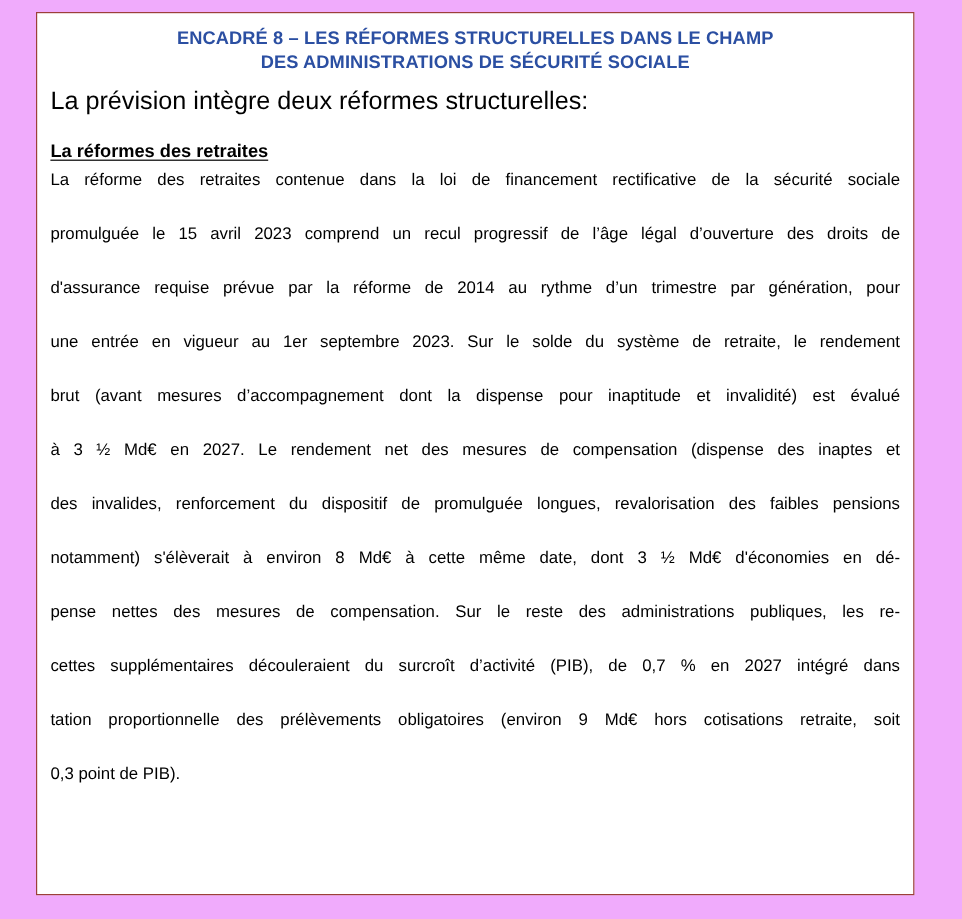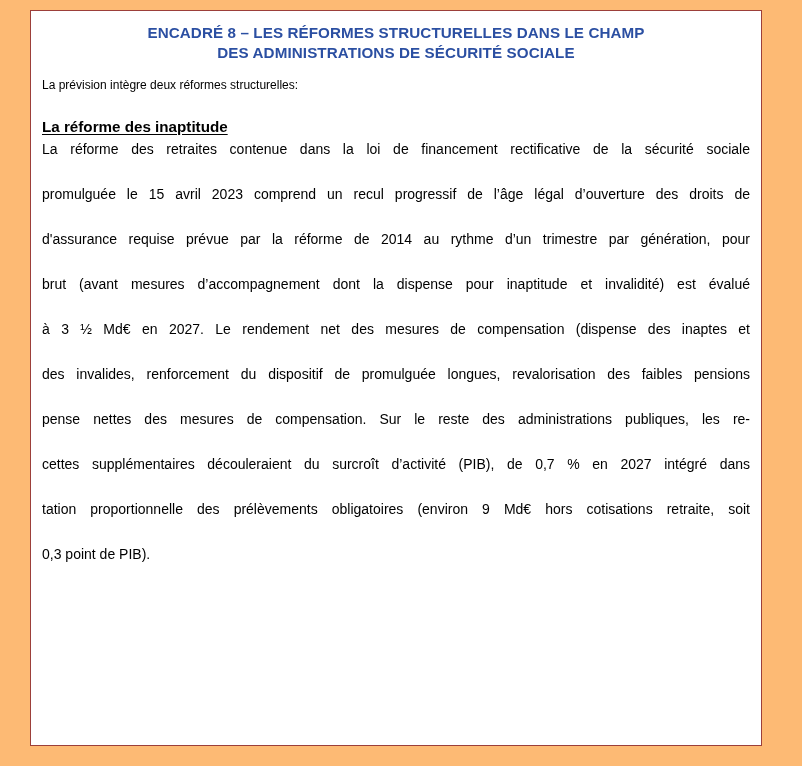--- a/index.html
+++ b/index.html
@@ -13,21 +13,21 @@
     height: 766px;
     overflow: hidden;
     font-family: "Liberation Sans", sans-serif;
     color: #000000;
   }
 
   .page {
     position: relative;
     width: 802px;
     height: 766px;
-    background: #fdba74;
+    background: #f0abfc;
   }
 
   .box {
     position: absolute;
     left: 30px;
     top: 10px;
     width: 732px;
     height: 736px;
     box-sizing: border-box;
     border: 1px solid #9c3f3a;
@@ -40,21 +40,21 @@
     font-weight: bold;
     font-size: 15.2px;
     line-height: 20px;
     text-align: center;
     letter-spacing: 0.1px;
     margin: 0 0 2px 0;
   }
   .box-title .t-line { display: block; }
 
   .intro {
-    font-size: 12px;
+    font-size: 21px;
     line-height: 22.5px;
     margin: 11px 0 0 0;
     text-align: left;
   }
 
   .section {
     margin-top: 19px;
   }
 
   .section-heading {
@@ -97,28 +97,30 @@
   <div class="box">
 
     <div class="box-title">
       <span class="t-line">ENCADRÉ 8 – LES RÉFORMES STRUCTURELLES DANS LE CHAMP</span>
       <span class="t-line">DES ADMINISTRATIONS DE SÉCURITÉ SOCIALE</span>
     </div>
 
     <p class="intro">La prévision intègre deux réformes structurelles:</p>
 
     <div class="section first">
-      <div class="section-heading">La réforme des inaptitude</div>
+      <div class="section-heading">La réformes des retraites</div>
       <div class="body-text">
           <span class="ln">La réforme des retraites contenue dans la loi de financement rectificative de la sécurité sociale</span>
           <span class="ln">promulguée le 15 avril 2023 comprend un recul progressif de l’âge légal d’ouverture des droits de</span>
           <span class="ln">d'assurance requise prévue par la réforme de 2014 au rythme d’un trimestre par génération, pour</span>
+          <span class="ln">une entrée en vigueur au 1er septembre 2023. Sur le solde du système de retraite, le rendement</span>
           <span class="ln">brut (avant mesures d’accompagnement dont la dispense pour inaptitude et invalidité) est évalué</span>
           <span class="ln">à 3 ½ Md€ en 2027.  Le rendement net des mesures de compensation (dispense des inaptes et</span>
           <span class="ln">des invalides, renforcement du dispositif de promulguée longues, revalorisation des faibles pensions</span>
+          <span class="ln">notamment) s'élèverait à environ 8 Md€ à cette même date, dont 3 ½ Md€ d'économies en dé-</span>
           <span class="ln">pense nettes des mesures de compensation. Sur le reste des administrations publiques, les re-</span>
           <span class="ln">cettes supplémentaires découleraient du surcroît d’activité (PIB), de 0,7 % en 2027 intégré dans</span>
           <span class="ln">tation proportionnelle des prélèvements obligatoires (environ 9 Md€ hors cotisations retraite, soit</span>
           <span class="ln last">0,3 point de PIB).</span>
         </div>
     </div>
 
   </div>
 </div>
 

